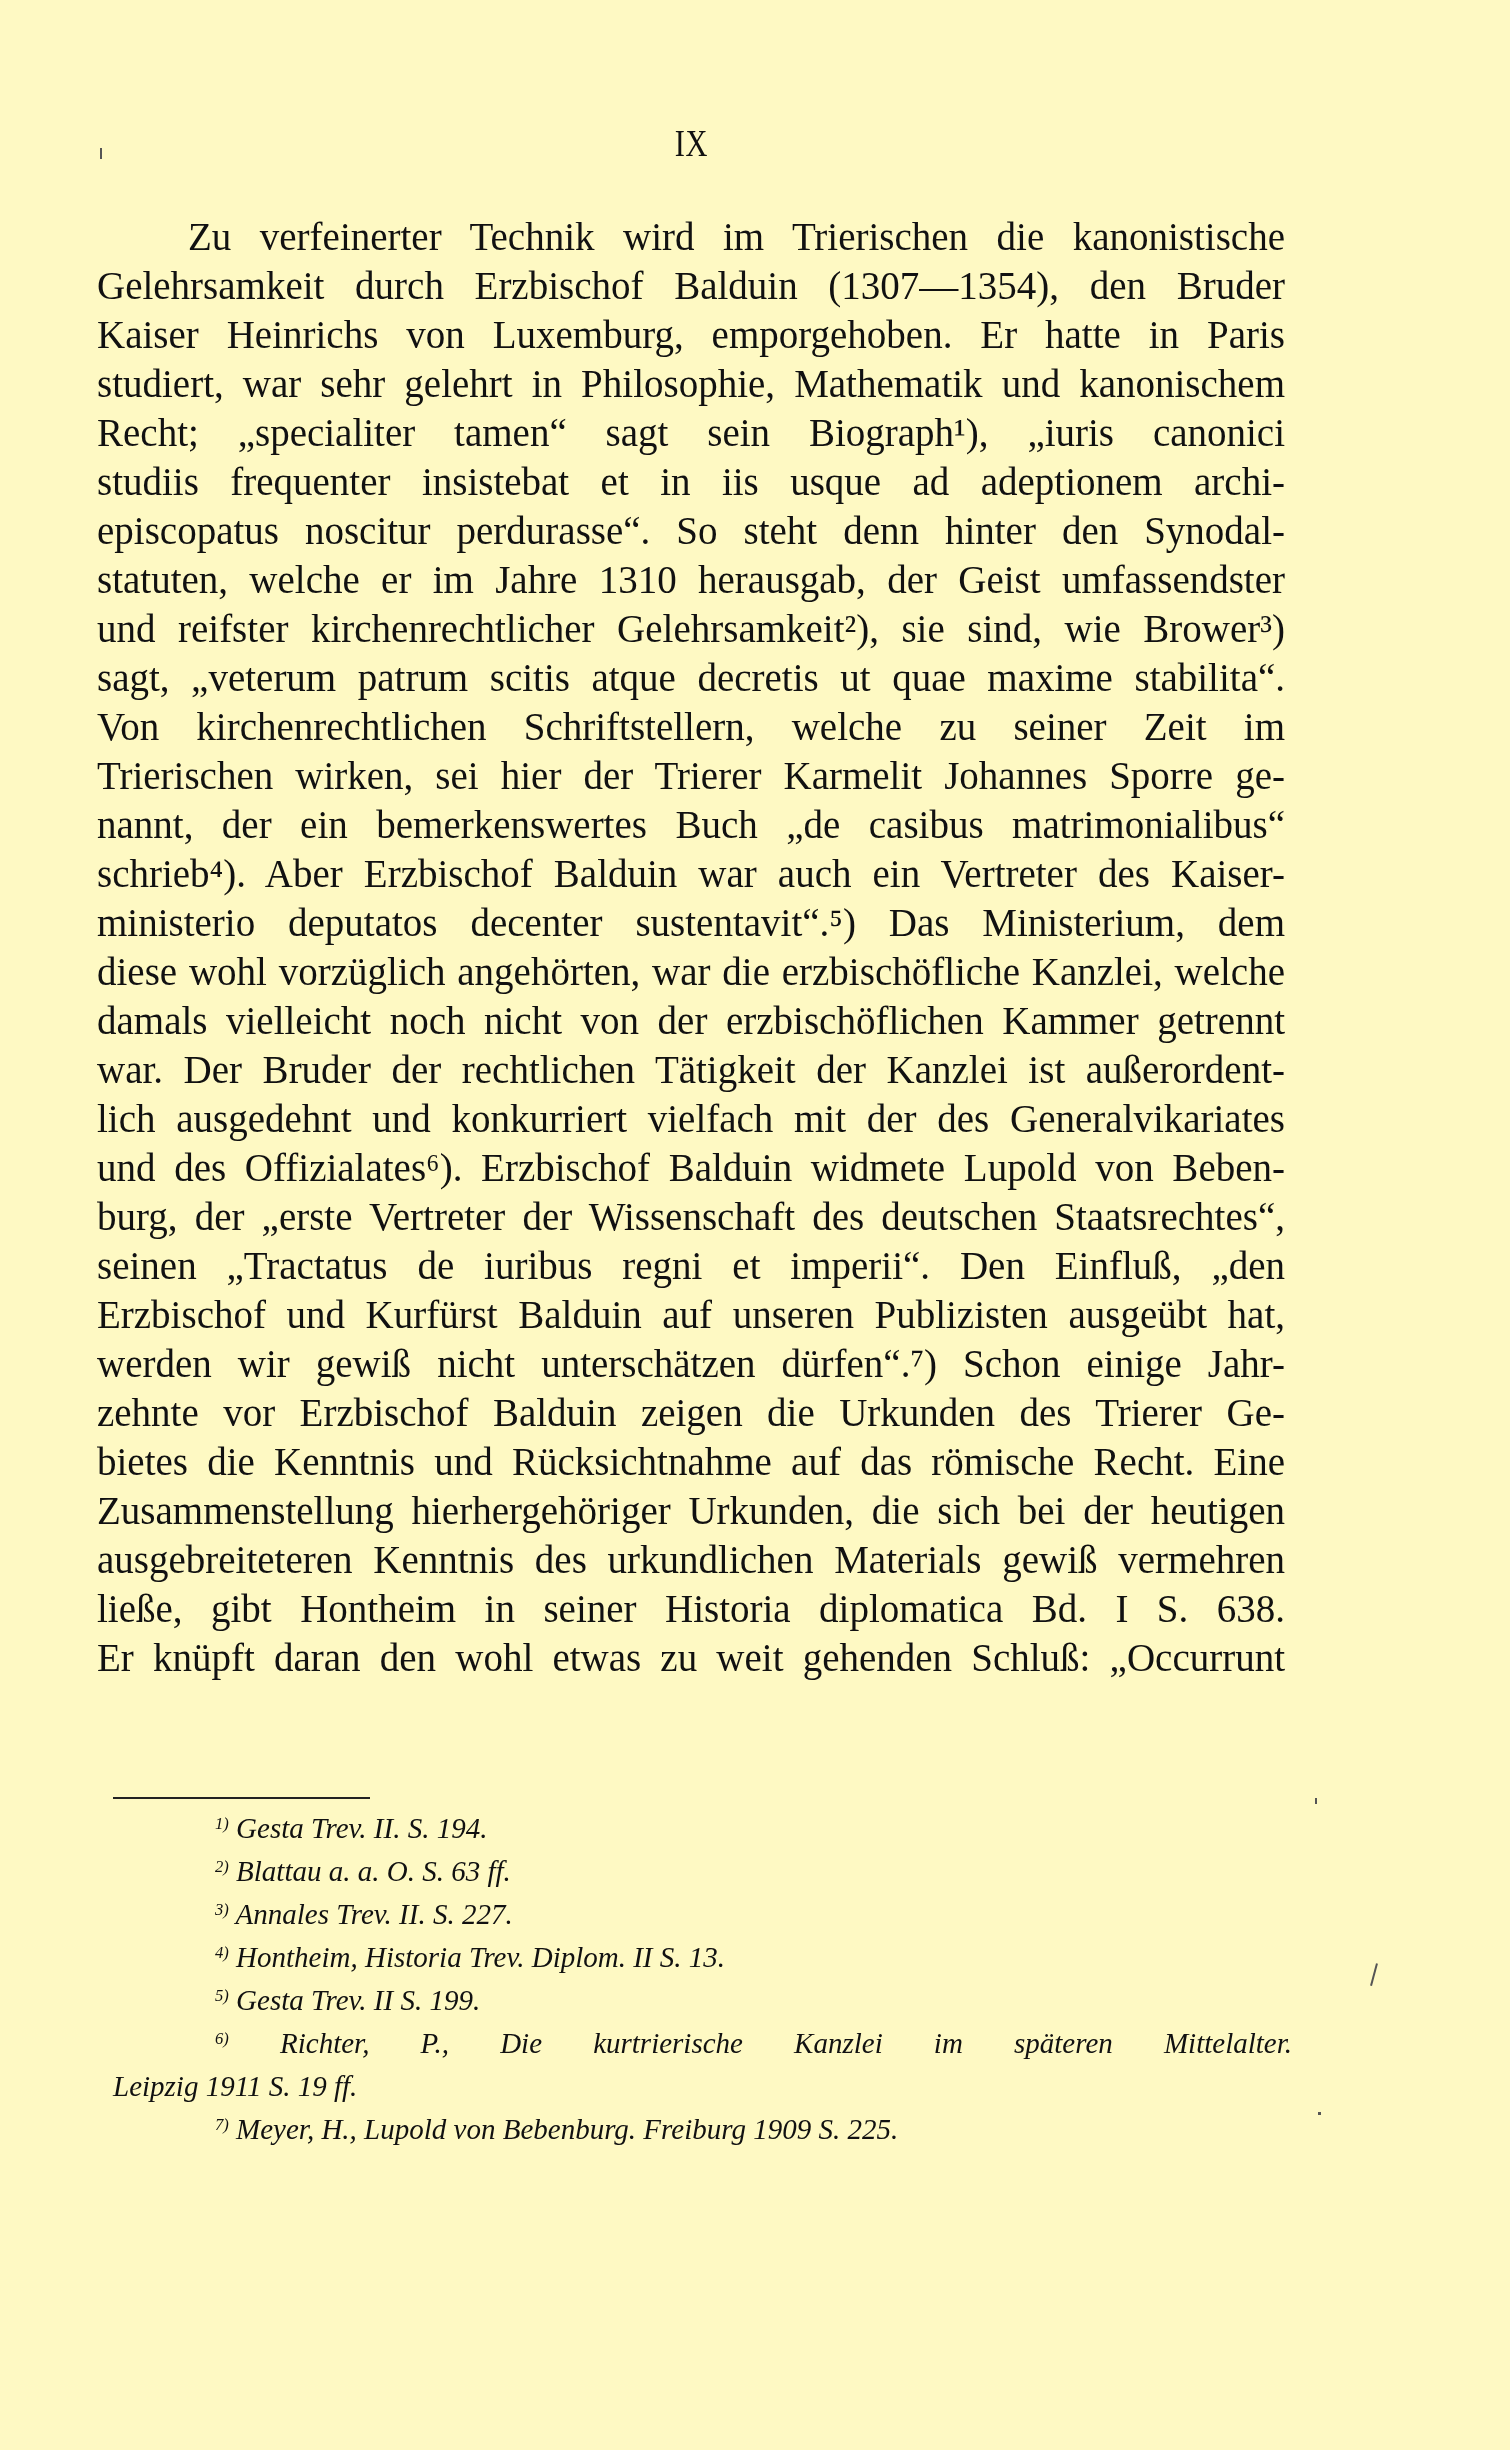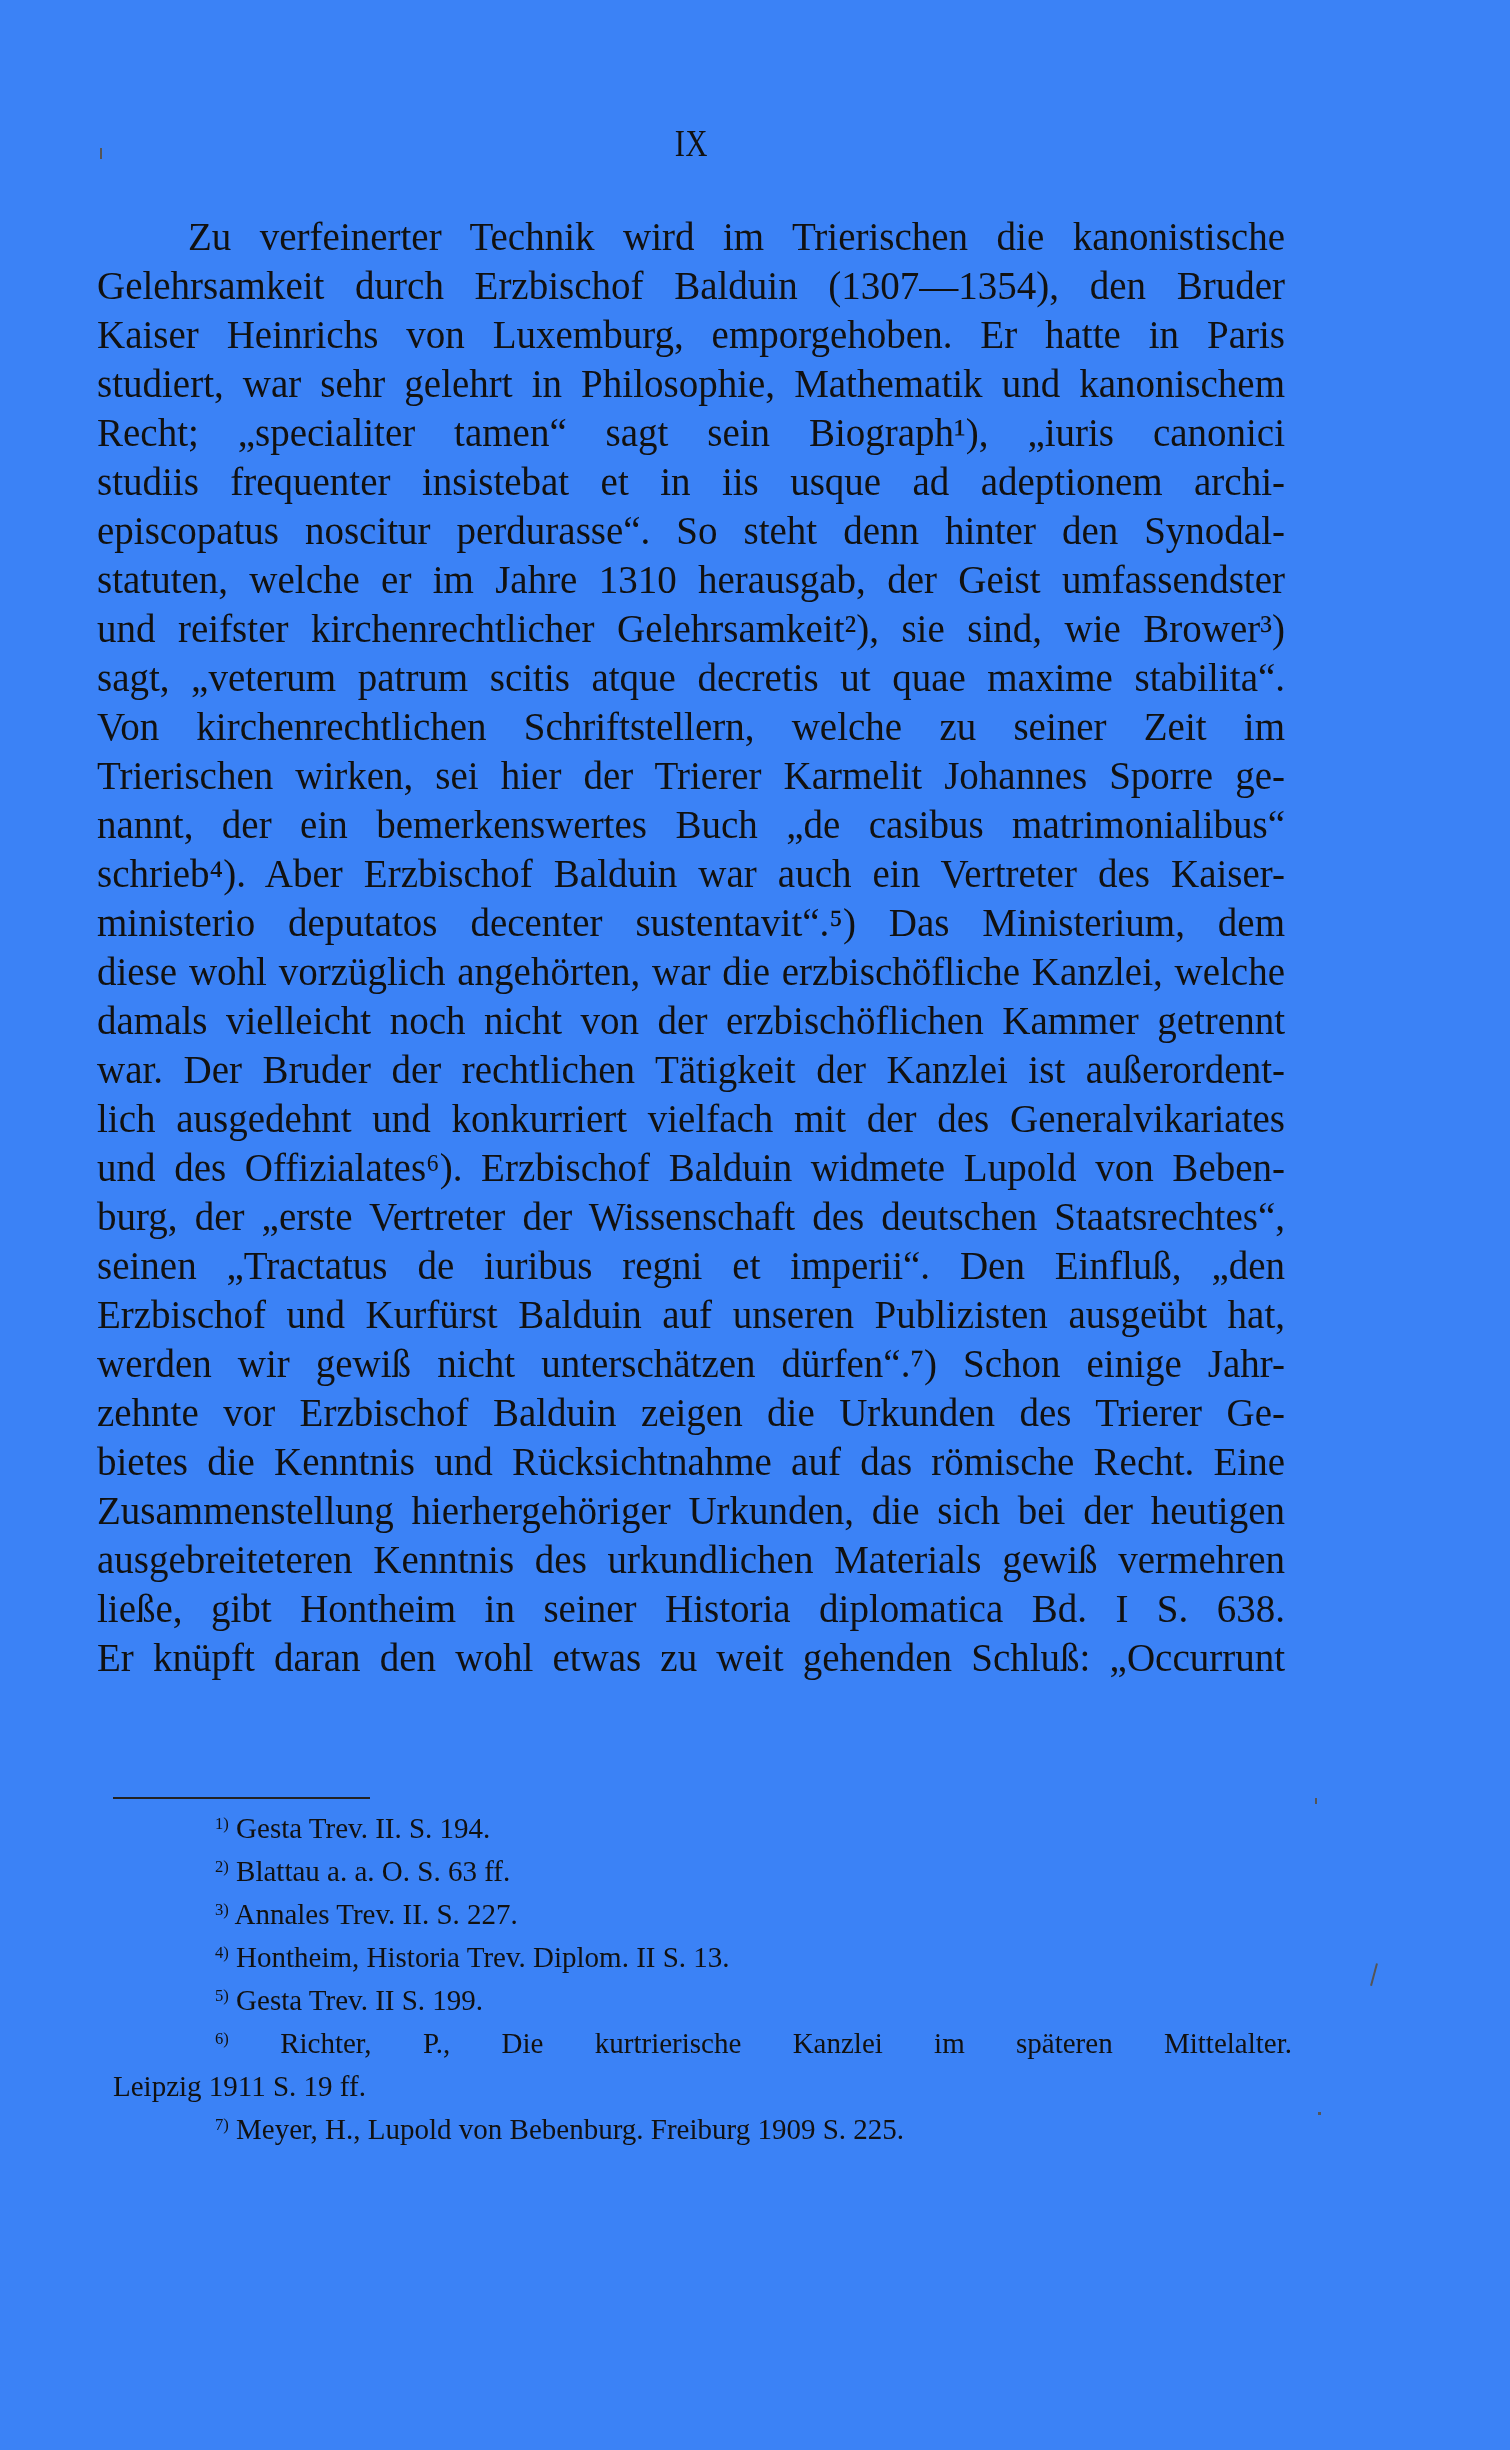--- a/index.html
+++ b/index.html
@@ -1,26 +1,26 @@
 <!DOCTYPE html>
 <html style="font-size:12px"><head>
 <meta charset="utf-8">
 <style>
   html, body { margin: 0; padding: 0; background: #ffffff; }
   body { width: 1511px; height: 2450px; position: relative; overflow: hidden;
          font-family: "Liberation Serif", "DejaVu Serif", serif; color: #111; }
-  .page { position: absolute; left: 0; top: 0; width: 1511px; height: 2450px; background: #3b82f6; }
+  .page { position: absolute; left: 0; top: 0; width: 1511px; height: 2450px; background: #fef9c3; }
   .page-number { position: absolute; top: 121px; left: 0; width: 1383px; text-align: center;
                  font-size: 38px; letter-spacing: 0.8px; transform: scaleX(0.8); }
   .body-text { position: absolute; left: 97px; top: 213px; width: 1188px; }
   .line { height: 49px; line-height: 48px; font-size: 39px; white-space: nowrap;
           text-align: justify; text-align-last: justify; display: block; }
   .line.indent { padding-left: 91px; }
   .rule { position: absolute; left: 113px; top: 1797px; width: 257px; height: 2.3px; background: #222; }
-  .footnotes { position: absolute; left: 113px; top: 1807px; width: 1179px; }
+  .footnotes { position: absolute; left: 113px; top: 1807px; width: 1179px; font-style: italic; }
   .fn { height: 43px; line-height: 42px; font-size: 29px; white-space: nowrap; }
   .fn.indent { padding-left: 102px; }
   .fn.just { text-align: justify; text-align-last: justify; }
   .fn-mark { font-size: 16.6px; vertical-align: 9px; line-height: 0; }
   .speck { position: absolute; background: #555; }
 </style>
 </head>
 <body>
 
 <div class="page">

